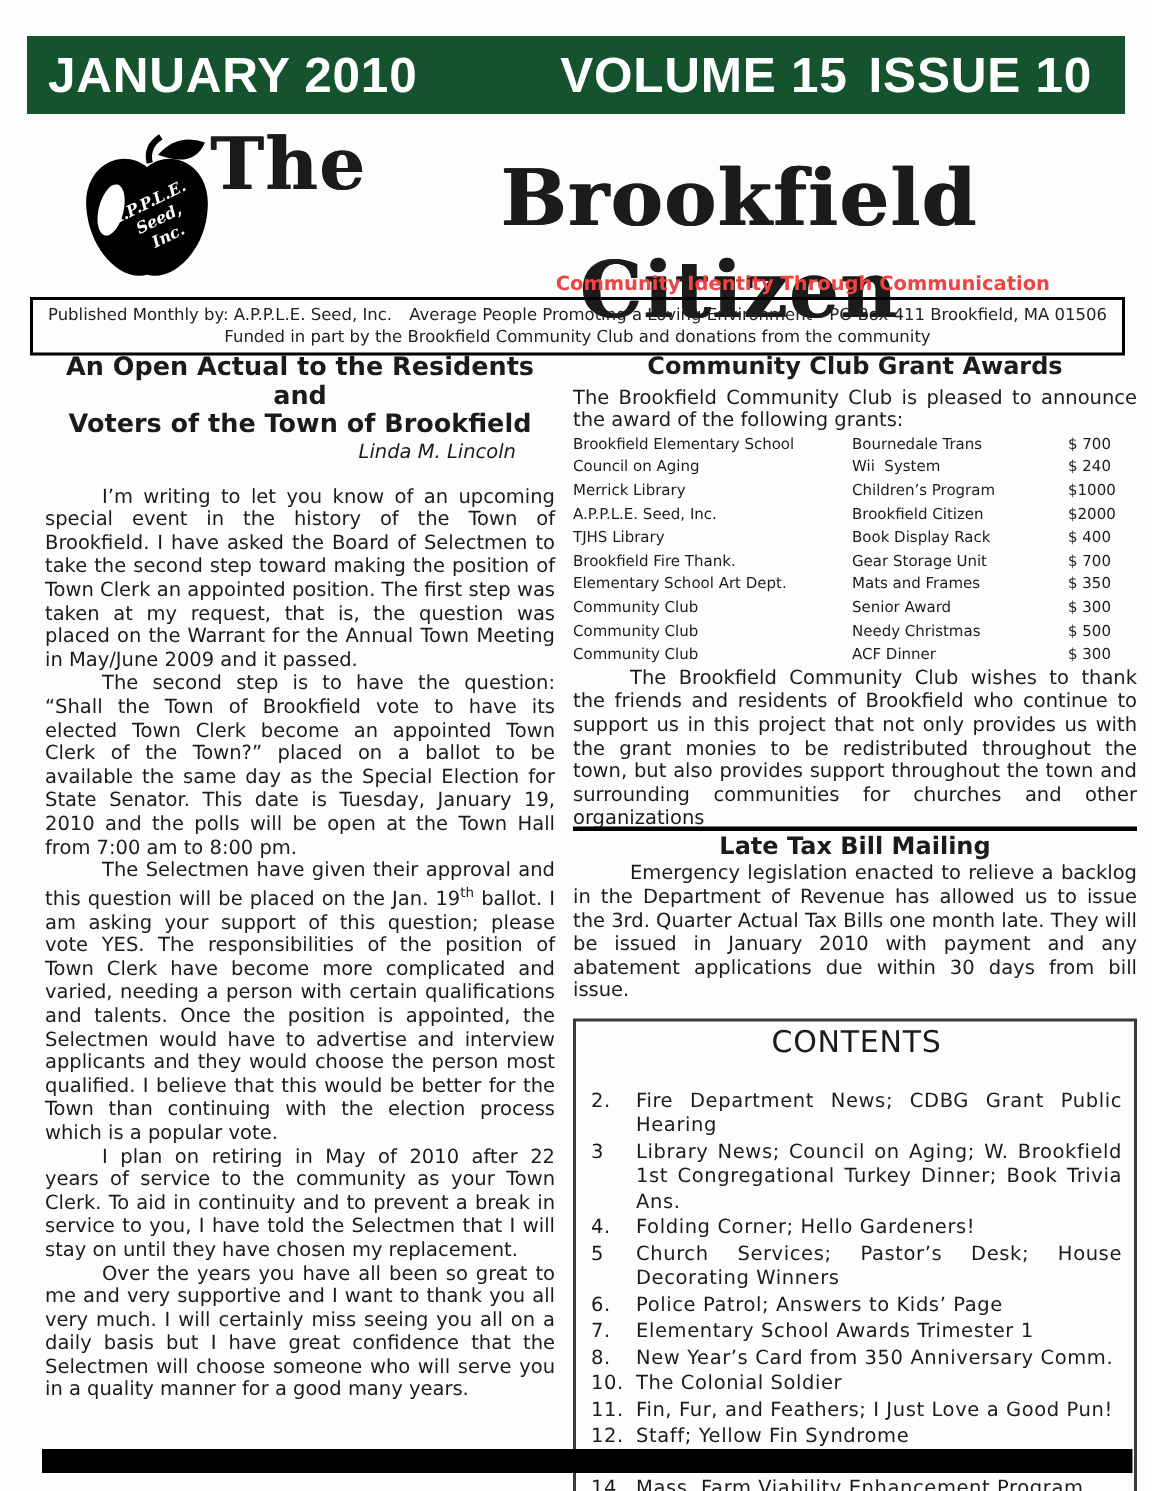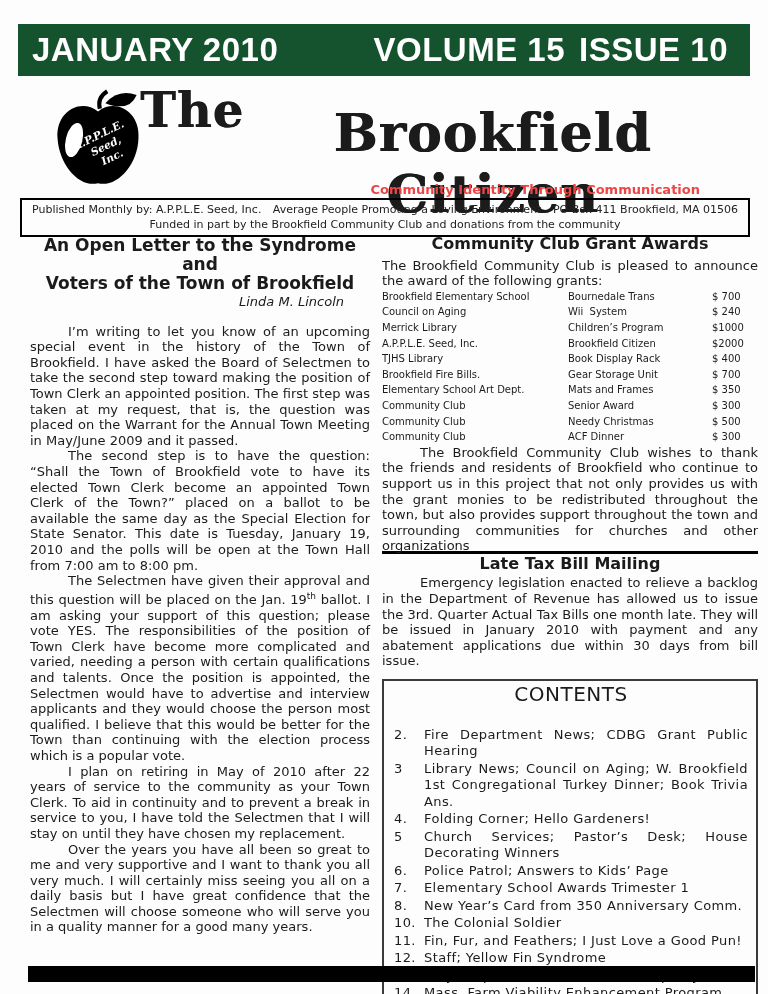--- a/index.html
+++ b/index.html
@@ -107,21 +107,21 @@
         <span>PO Box  411   Brookfield, MA 01506</span>
       </div>
       <div class="row2">Funded in part by the Brookfield Community Club and donations from the community</div>
     </div>
   </div>
 
   <div class="content">
 
     <div class="col-left body-text">
       <div class="letter-title">
-        <div>An Open Letter to the Syndrome and</div>
+        <div>An Open Actual to the Residents and</div>
         <div>Voters of the Town of Brookfield</div>
       </div>
       <div class="byline">Linda M. Lincoln</div>
       <p class="para">I’m writing to let you know of an upcoming special event in the history of the Town of Brookfield.  I have asked the Board of Selectmen to take the second step toward making the position of Town Clerk an appointed position. The first step was taken at my request, that is, the question was placed on the Warrant for the Annual Town Meeting in May/June 2009 and it passed.</p>
       <p class="para">The second step is to have the question: “Shall the Town of Brookfield vote to have its elected Town Clerk become an appointed Town Clerk of the Town?” placed on a ballot to be available the same day as the Special Election for State Senator.  This date is Tuesday, January 19, 2010 and the polls will be open at the Town Hall from 7:00 am to 8:00 pm.</p>
       <p class="para"><span>The Selectmen have given their approval and this question will be placed on the Jan. 19</span><sup>th</sup><span> ballot.  I am asking your support of this question; please vote YES.  The responsibilities of the position of Town Clerk have become more complicated and varied, needing a person with certain qualifications and talents.   Once the position is appointed, the Selectmen would have to advertise and interview applicants and they would choose the person most qualified.  I believe that this would be better for the Town than continuing with the election process which is a popular vote.</span></p>
       <p class="para">I plan on retiring in May of 2010 after 22 years of service to the community as your Town Clerk.  To aid in continuity and to prevent a break in service to you, I have told the Selectmen that I will stay on until they have chosen my replacement.</p>
       <p class="para">Over the years you have all been so great to me and very supportive and I want to thank you all very much.  I will certainly miss seeing you all on a daily basis but I have great confidence that the Selectmen will choose someone who will serve you in a quality manner for a good many years.</p>
       <div class="closing">Thank you, Linda M. Lincoln, Town Clerk</div>
     </div>
@@ -157,21 +157,21 @@
             <span class="grant-amount">$2000</span>
           </div>
 
           <div class="grant-row">
             <span class="grant-recipient">TJHS Library</span>
             <span class="grant-purpose">Book Display Rack</span>
             <span class="grant-amount">$ 400</span>
           </div>
 
           <div class="grant-row">
-            <span class="grant-recipient">Brookfield Fire Bills.</span>
+            <span class="grant-recipient">Brookfield Fire Thank.</span>
             <span class="grant-purpose">Gear Storage Unit</span>
             <span class="grant-amount">$ 700</span>
           </div>
 
           <div class="grant-row">
             <span class="grant-recipient">Elementary School Art Dept.</span>
             <span class="grant-purpose">Mats and Frames</span>
             <span class="grant-amount">$ 350</span>
           </div>
 

